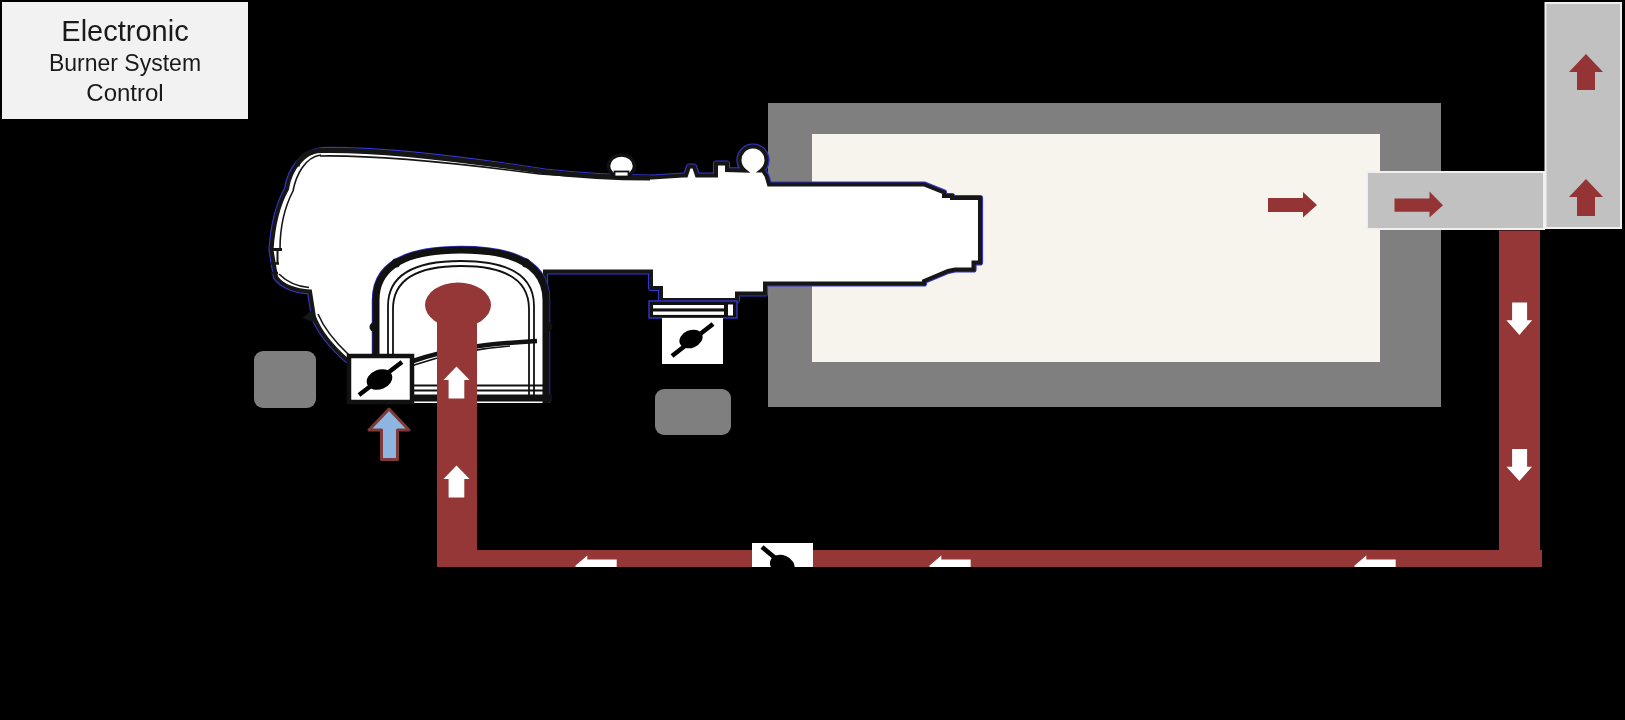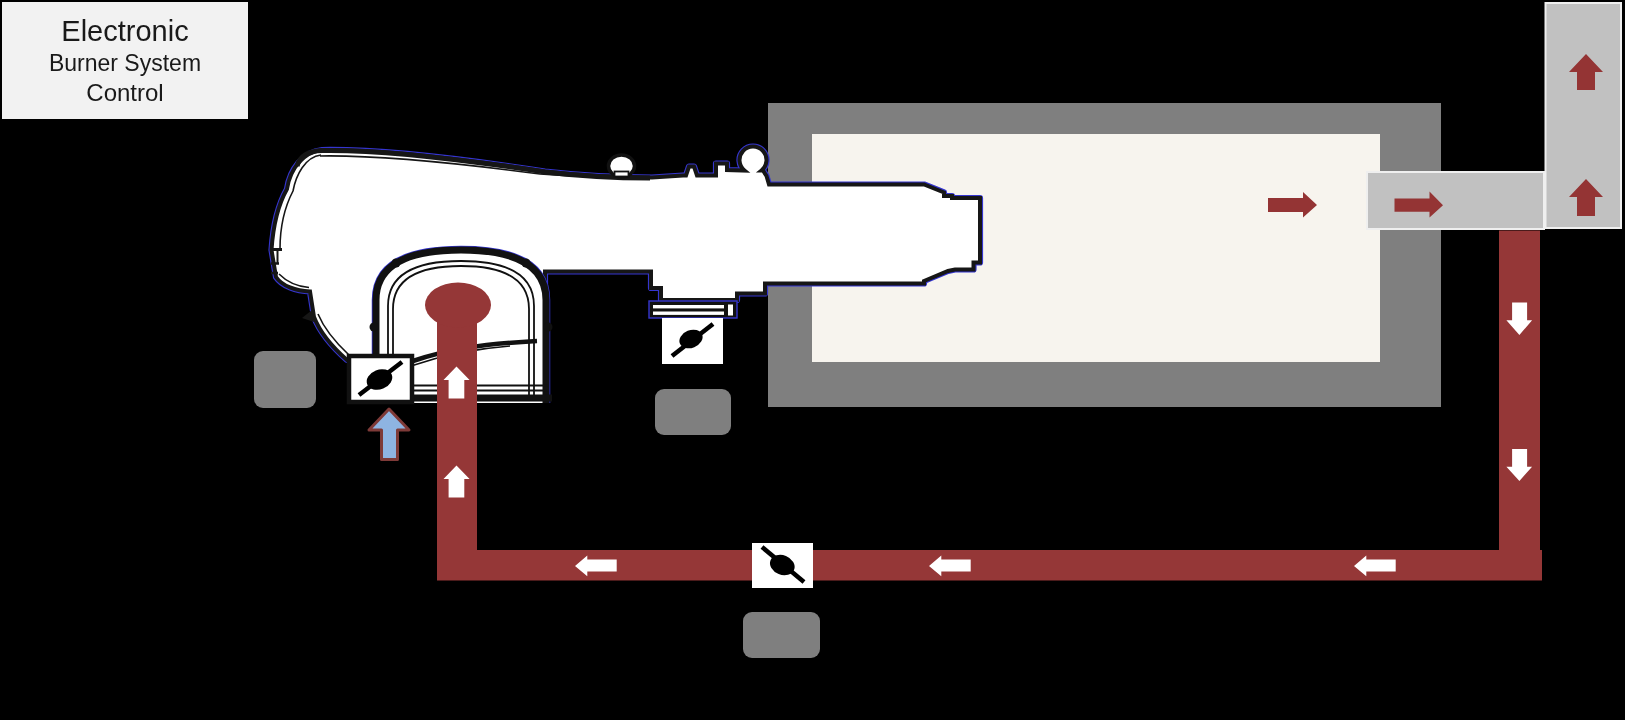--- a/index.html
+++ b/index.html
@@ -1,16 +1,16 @@
 <!DOCTYPE html>
 <html><head>
 <meta charset="utf-8">
 <style>
   html,body{margin:0;padding:0;background:#000;}
-  .stage{position:relative;width:1625px;height:720px;background:#000;overflow:hidden;
+  .stage{position:relative;width:1625px;height:567px;background:#000;overflow:hidden;
          font-family:"Liberation Sans", sans-serif;}
 </style>
 </head>
 <body>
 <div class="stage">
 <svg width="1625" height="720" viewBox="0 0 1625 720">
 
   <rect x="0" y="0" width="1625" height="720" fill="#000000"></rect>
 
   <rect x="768" y="103" width="673" height="304" fill="#7f7f7f"></rect>

